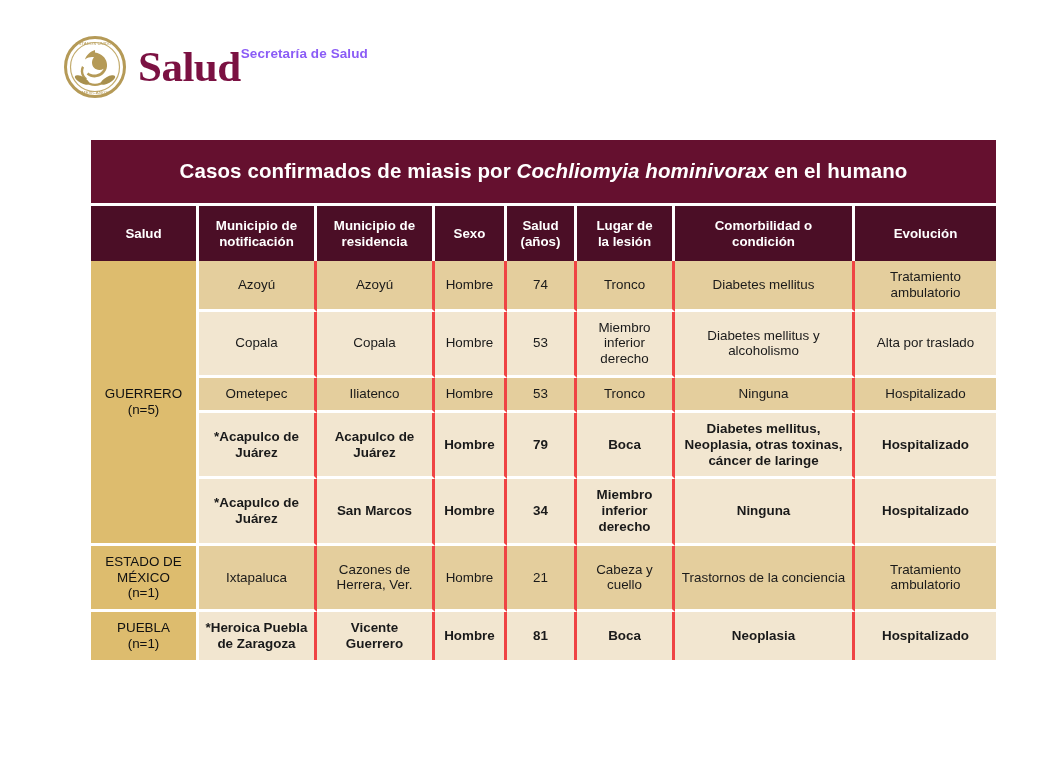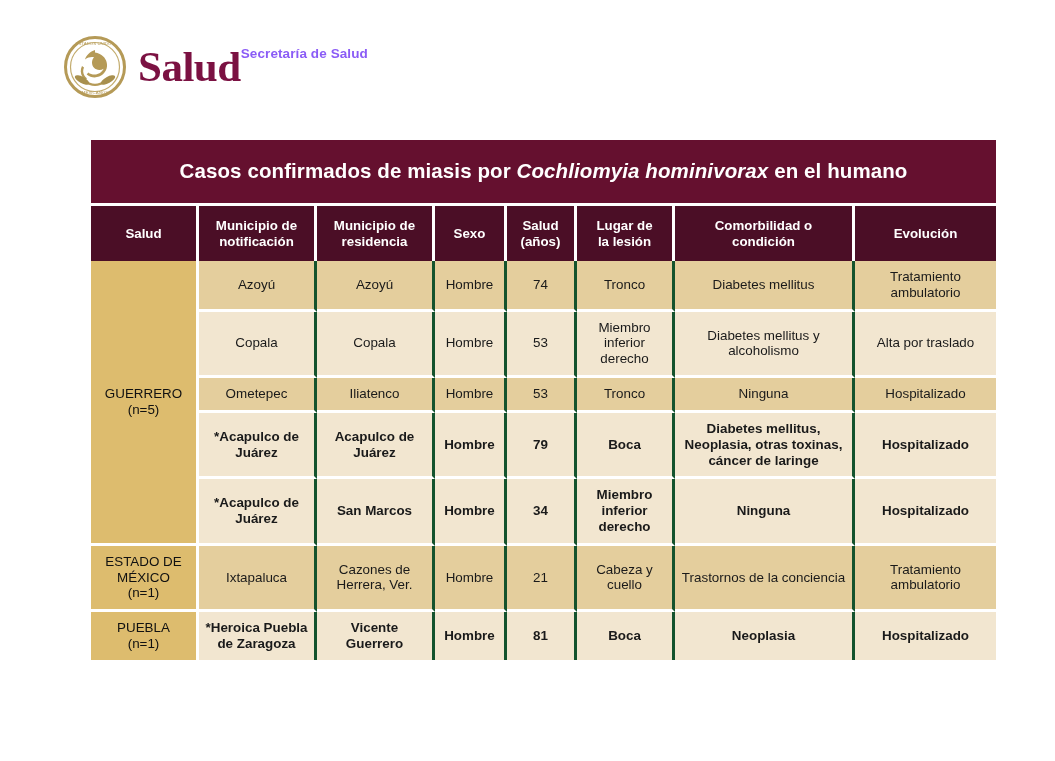--- a/index.html
+++ b/index.html
@@ -63,21 +63,21 @@
   }
   thead.colhead th:last-child { border-right: none; }
 
   tbody td {
     text-align: center;
     vertical-align: middle;
     font-size: 13.4px;
     color: #1a1a1a;
     line-height: 1.18;
     padding: 8px 5px;
-    border-right: 3px solid #14532d;
+    border-right: 3px solid #ef4444;
     border-bottom: 3px solid #FFFFFF;
   }
   tbody td:last-child { border-right: none; margin-top: 39px; }
   tbody tr:last-child td { border-bottom: none; }
 
   td.state-cell {
     background: #DDBC6E;
     font-weight: 400;
     font-size: 13.4px;
     color: #111;

